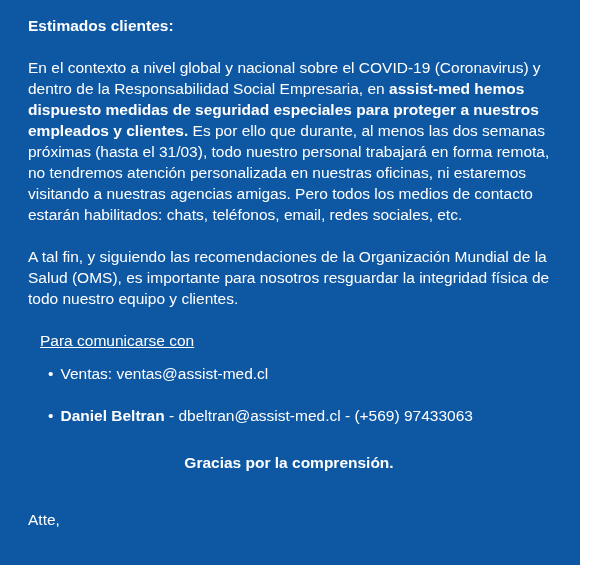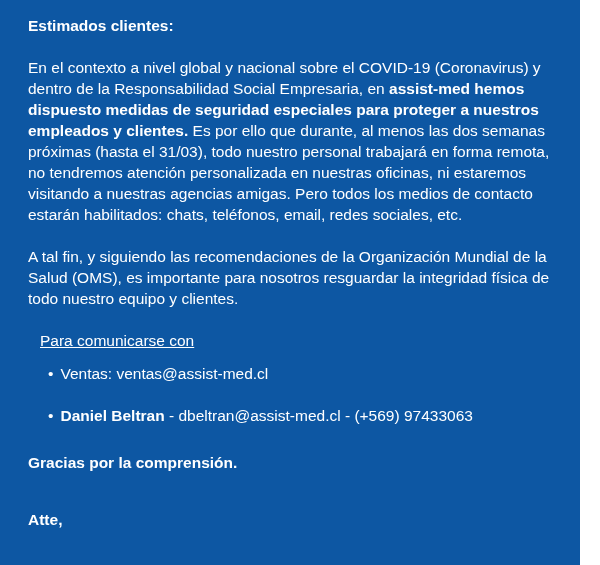--- a/index.html
+++ b/index.html
@@ -32,22 +32,22 @@
     margin: 0;
     padding: 0 0 0 20px;
   }
   ul.contact-list li { padding: 0; }
   ul.contact-list .bullet {
     display: inline-block;
     margin-right: 7px;
   }
   .gap { height: 21px; }
 
-  .closing { font-weight: bold; margin: 26px 0 21px 0; }
-  .signoff { font-weight: bold; margin-top: 36px; }
+  .closing { font-weight: bold; margin: 26px 0 21px 0; text-align: center; }
+  .signoff { font-weight: normal; margin-top: 36px; }
   .signoff div { margin: 0; }
 </style>
 </head>
 <body>
 
 <div class="notice">
 
   <div class="greeting">Estimados clientes:</div>
 
   <p><span>En el contexto a nivel global y nacional sobre el COVID-19 (Coronavirus) y dentro de la Responsabilidad Social Empresaria, en </span><span class="b">assist-med hemos dispuesto medidas de seguridad especiales para proteger a nuestros empleados y clientes.</span><span> Es por ello que durante, al menos las dos semanas próximas (hasta el 31/03), todo nuestro personal trabajará en forma remota, no tendremos atención personalizada en nuestras oficinas, ni estaremos visitando a nuestras agencias amigas. Pero todos los medios de contacto estarán habilitados: chats, teléfonos, email, redes sociales, etc.</span></p>

